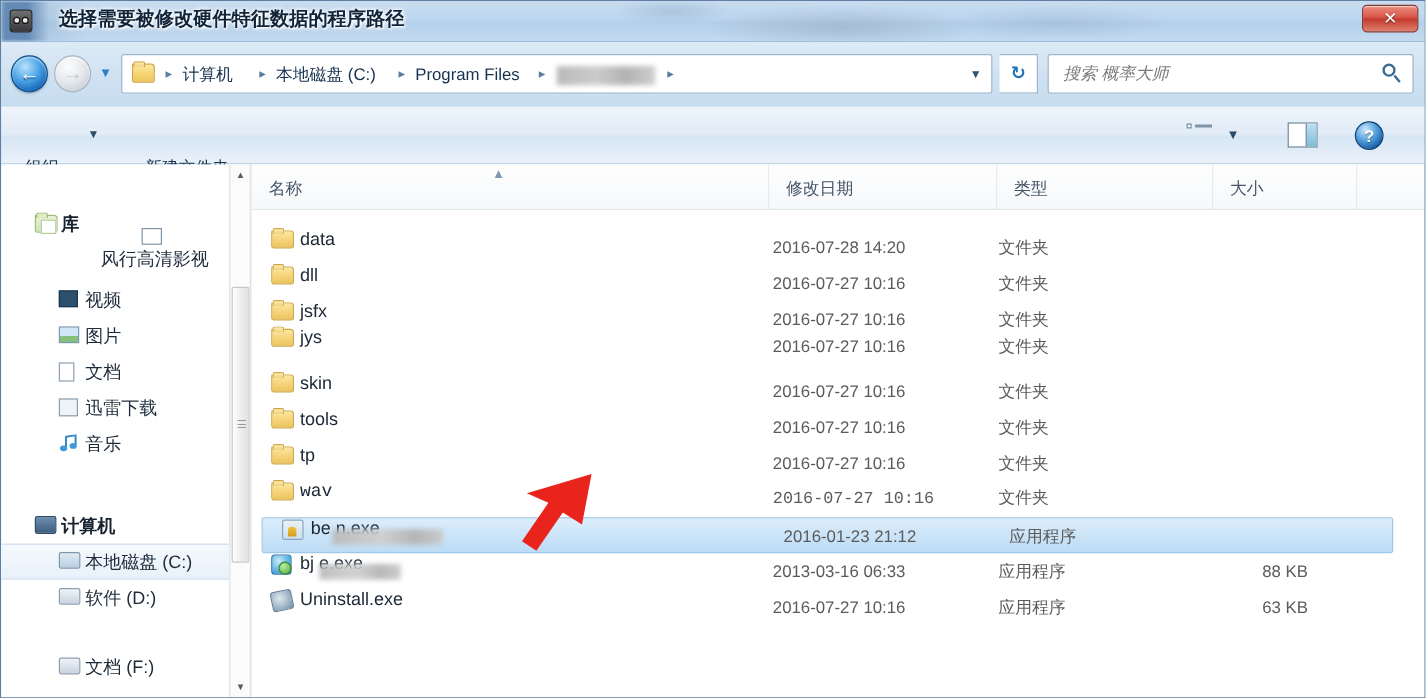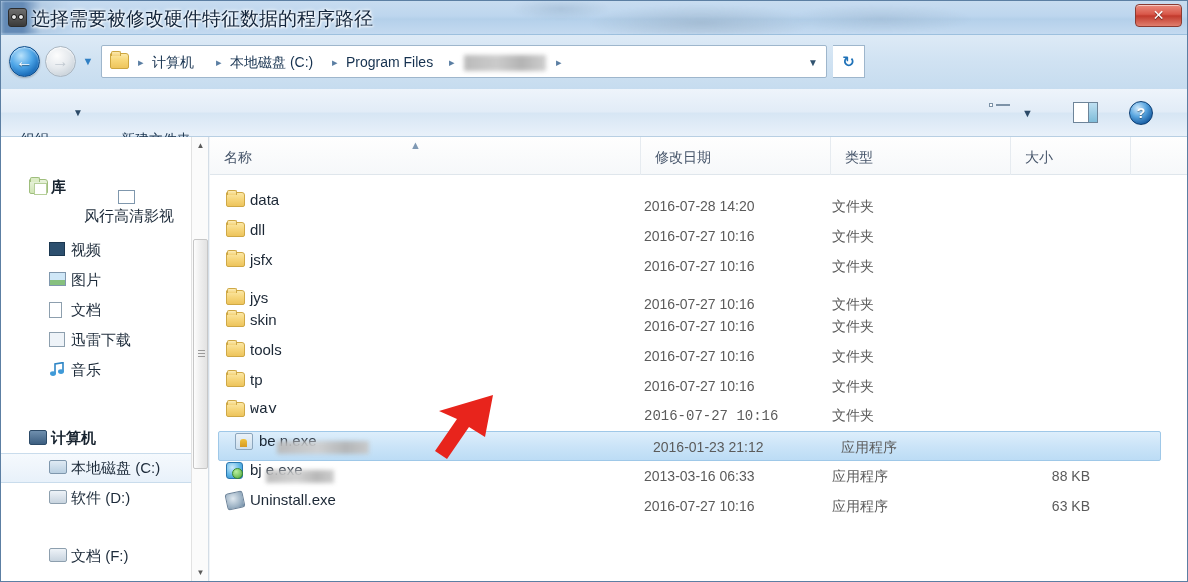--- a/index.html
+++ b/index.html
@@ -38,23 +38,24 @@
     background: linear-gradient(to bottom, #6f6f6f, #3a3a3a);
     border: 1px solid #2c2c2c;
   }
   #app-icon .eye {
     position: absolute; top: 5px; width: 6px; height: 6px; border-radius: 50%;
     background: #e8e8e8; border: 1px solid #111;
   }
   #app-icon .eye.l { left: 2px; }
   #app-icon .eye.r { right: 2px; }
   #title-text {
-    position: absolute; left: 30px; top: 5px;
-    font-size: 19px; color: #12243a; white-space: nowrap;
+    position: absolute; left: 48px; top: 5px;
+    font-size: 16px; color: #12243a; white-space: nowrap;
     text-shadow: 0 0 3px #fff, 0 0 5px #fff, 1px 1px 2px #fff;
+    font-weight: bold;
   }
   #close-btn {
     position: absolute; right: 7px; top: 3px; width: 47px; height: 23px;
     border: 1px solid #8a3b32; border-radius: 4px;
     background: linear-gradient(to bottom, #e98c7e 0%, #d9584a 44%, #c23a2d 52%, #e07f6e 100%);
     box-shadow: inset 0 1px 0 rgba(255,255,255,.55);
     cursor: pointer;
   }
   #close-btn .x {
     position: absolute; left: 0; right: 0; top: 2px; text-align: center;
@@ -389,20 +390,27 @@
       <div class="sep" style="left:347px">▸</div>
       <div id="crumb-redacted" style="left:362px"></div>
       <div class="sep" style="left:454px">▸</div>
       <div id="addr-dropdown">▼</div>
     </div>
 
     <div id="refresh-btn">
       <div class="g">↻</div>
     </div>
 
+    <div id="searchbox">
+      <div id="search-placeholder">搜索 概率大师</div>
+      <div id="search-icon">
+        <span class="ring"></span>
+          <span class="stem"></span>
+      </div>
+    </div>
   </div>
 
   <div id="toolbar">
     <div class="tbitem" id="tb-organize">组织</div>
     <div id="tb-organize-caret">▼</div>
     <div class="tbitem" id="tb-newfolder">新建文件夹</div>
 
     <div id="tb-view-icon">
       <div class="row" style="top:0">
           <span class="dot"></span>
@@ -543,21 +551,21 @@
           <div class="cell-name">
             <span class="fico">
               <span class="fico-folder" style="position: absolute; left: 0px; top: 1px;"></span>
             </span>
             <span class="nm">jsfx</span>
           </div>
           <div class="cell-date">2016-07-27 10:16</div>
           <div class="cell-type">文件夹</div>
           <div class="cell-size"></div>
         </div>
-        <div class="row" style="top: 152px;">
+        <div class="row" style="top: 136px;">
           <div class="cell-name">
             <span class="fico">
               <span class="fico-folder" style="position: absolute; left: 0px; top: 1px;"></span>
             </span>
             <span class="nm">jys</span>
           </div>
           <div class="cell-date">2016-07-27 10:16</div>
           <div class="cell-type">文件夹</div>
           <div class="cell-size"></div>
         </div>

